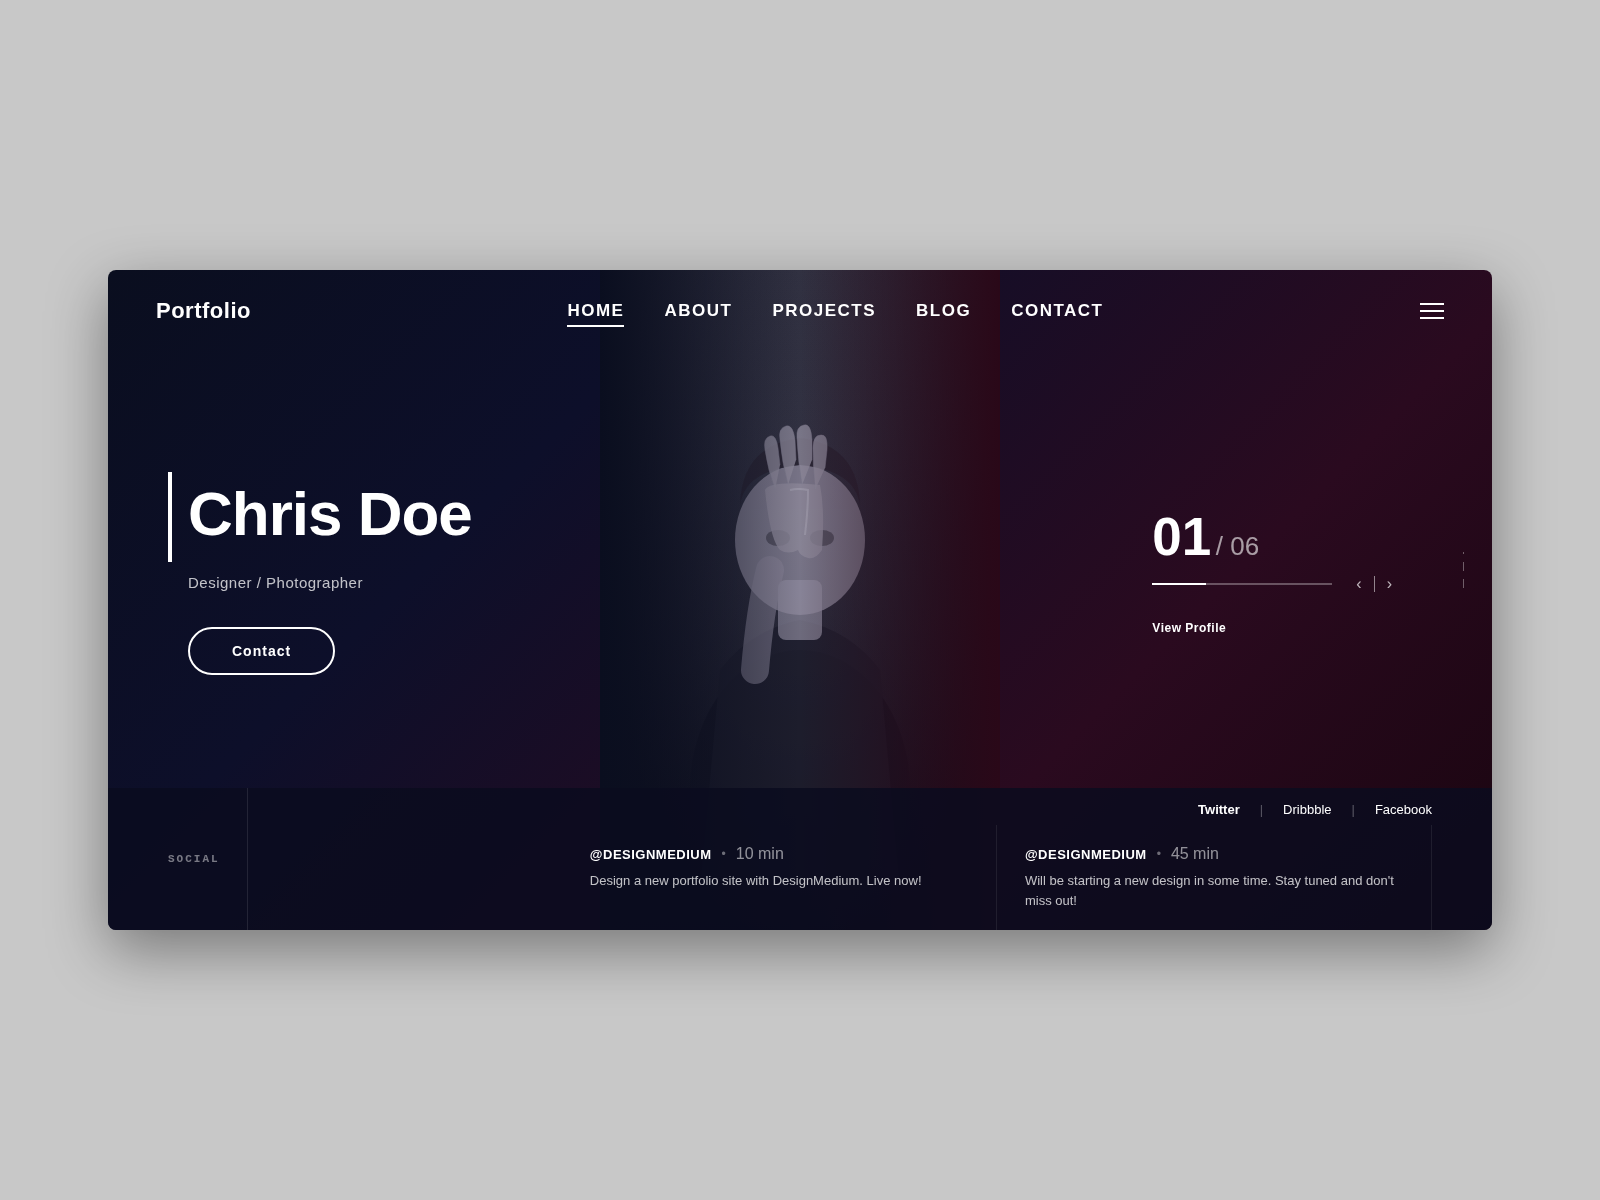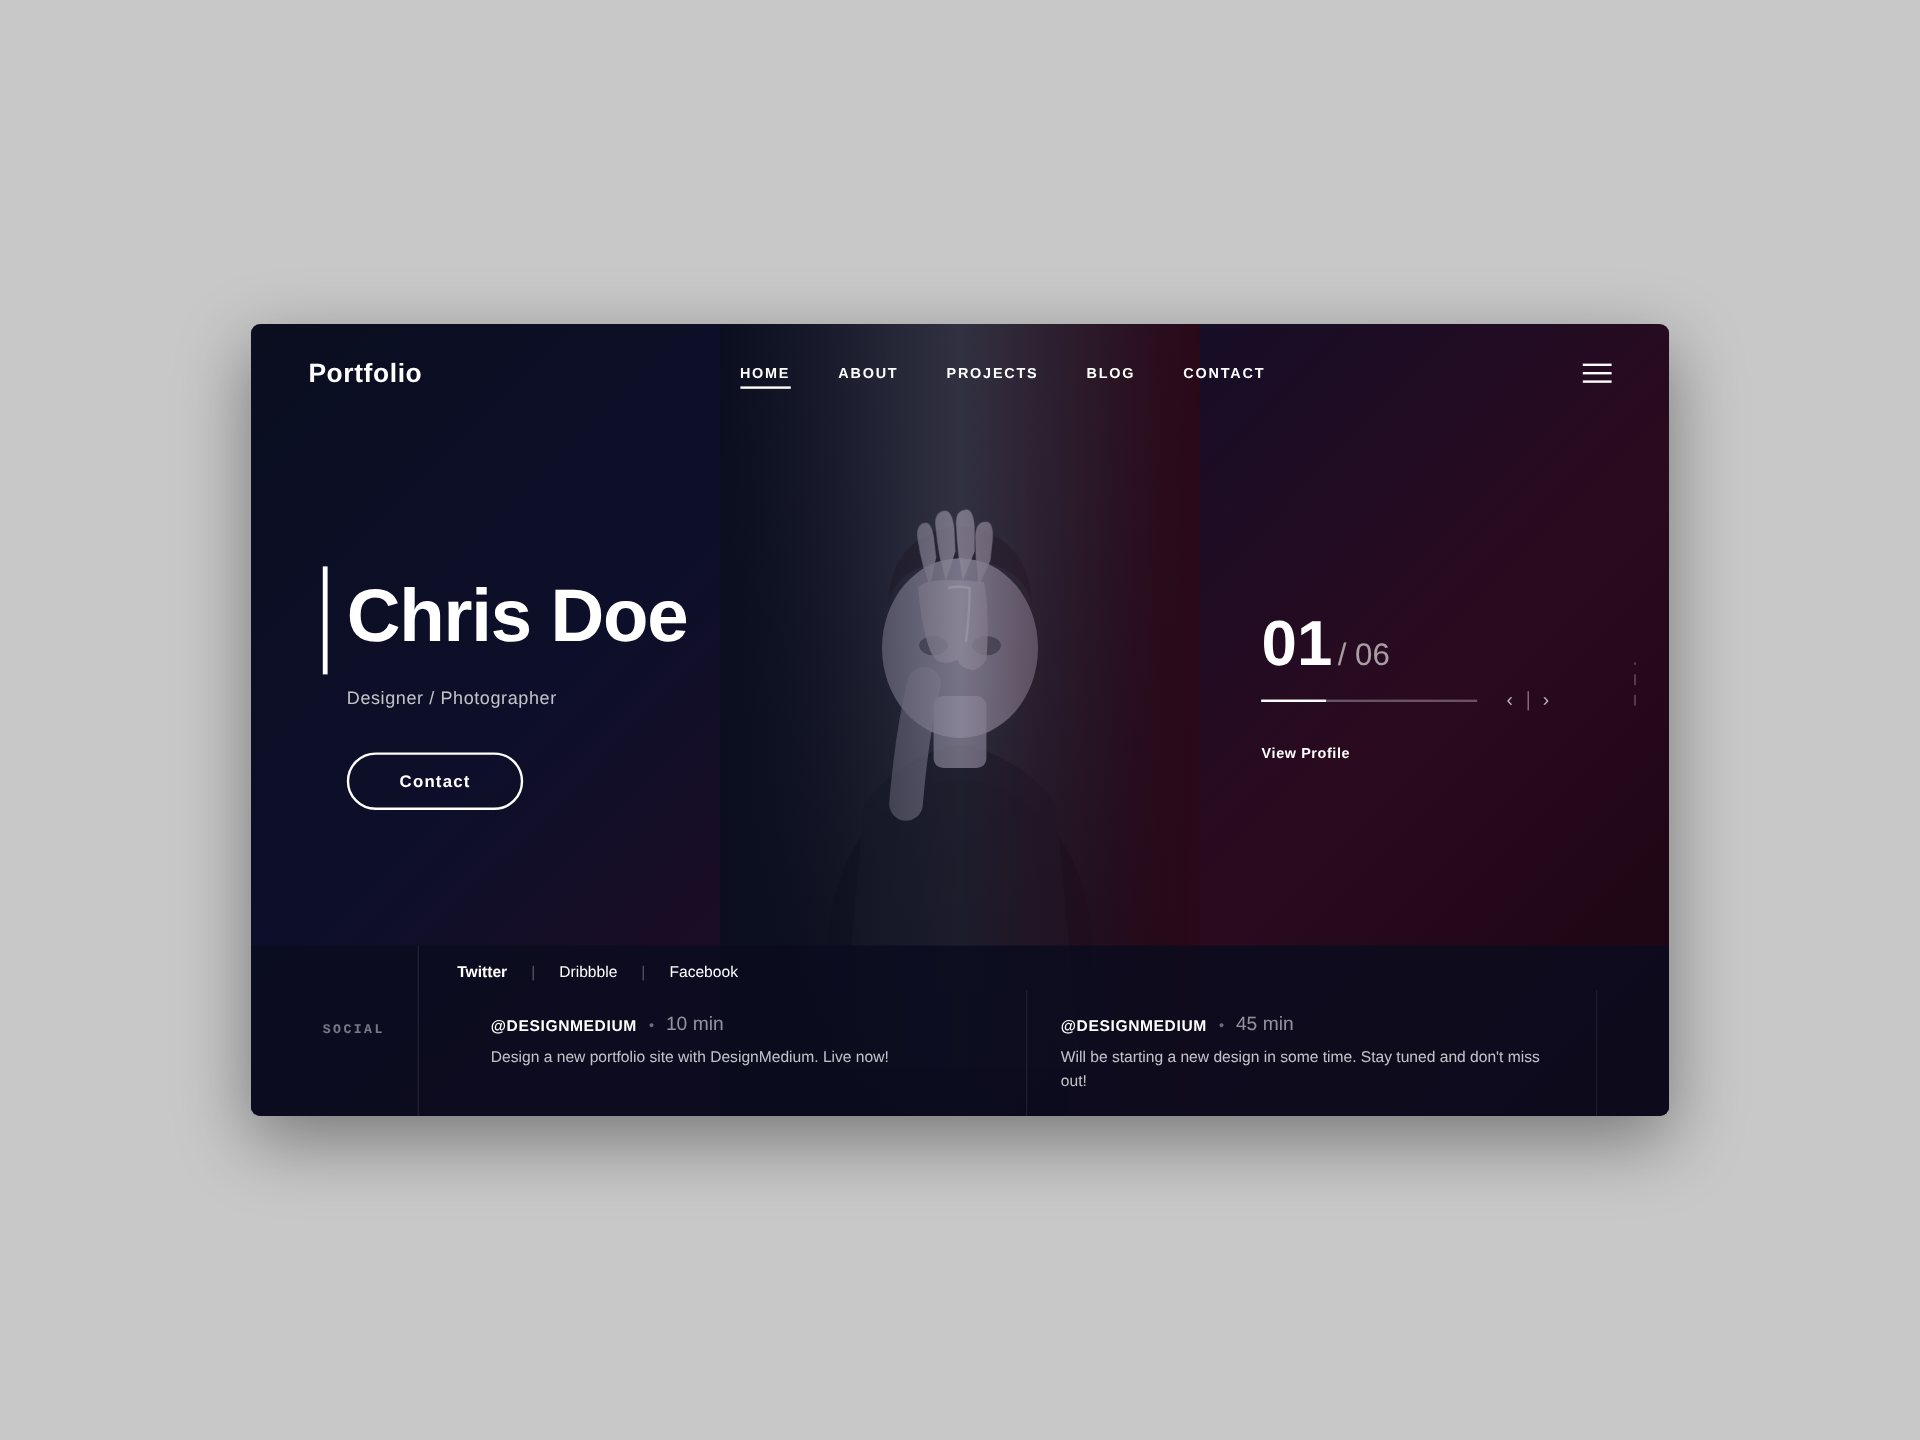--- a/index.html
+++ b/index.html
@@ -7,21 +7,21 @@
     body {
       background: #c8c8c8;
       display: flex;
       align-items: center;
       justify-content: center;
       min-height: 100vh;
       font-family: 'Arial', sans-serif;
     }
 
     .browser-window {
-      width: 1182px;
+      width: 1384px;
       height: 660px;
       border-radius: 8px;
       overflow: hidden;
       box-shadow: 0 20px 60px rgba(0,0,0,0.4);
       position: relative;
     }
 
     .site-wrapper {
       width: 100%;
       height: 100%;
@@ -102,21 +102,21 @@
       letter-spacing: 0.5px;
     }
 
     .nav {
       display: flex;
       align-items: center;
       gap: 40px;
     }
 
     .nav-item {
-      font-size: 12px;
+      font-size: 17px;
       font-weight: 600;
       color: #ffffff;
       text-decoration: none;
       letter-spacing: 1.5px;
       cursor: pointer;
       position: relative;
     }
 
     .nav-item.active::after {
       content: '';
@@ -368,20 +368,21 @@
       font-size: 13px;
       color: rgba(255,255,255,0.75);
       line-height: 1.5;
     }
 
     
     .bottom-bar-inner {
       display: flex;
       flex-direction: column;
       width: 100%;
+      align-items: flex-end;
     }
 
     .bottom-social-row {
       display: flex;
       align-items: center;
       padding: 14px 0 8px 0;
       gap: 20px;
     }
 
     .bottom-tweets-row {

